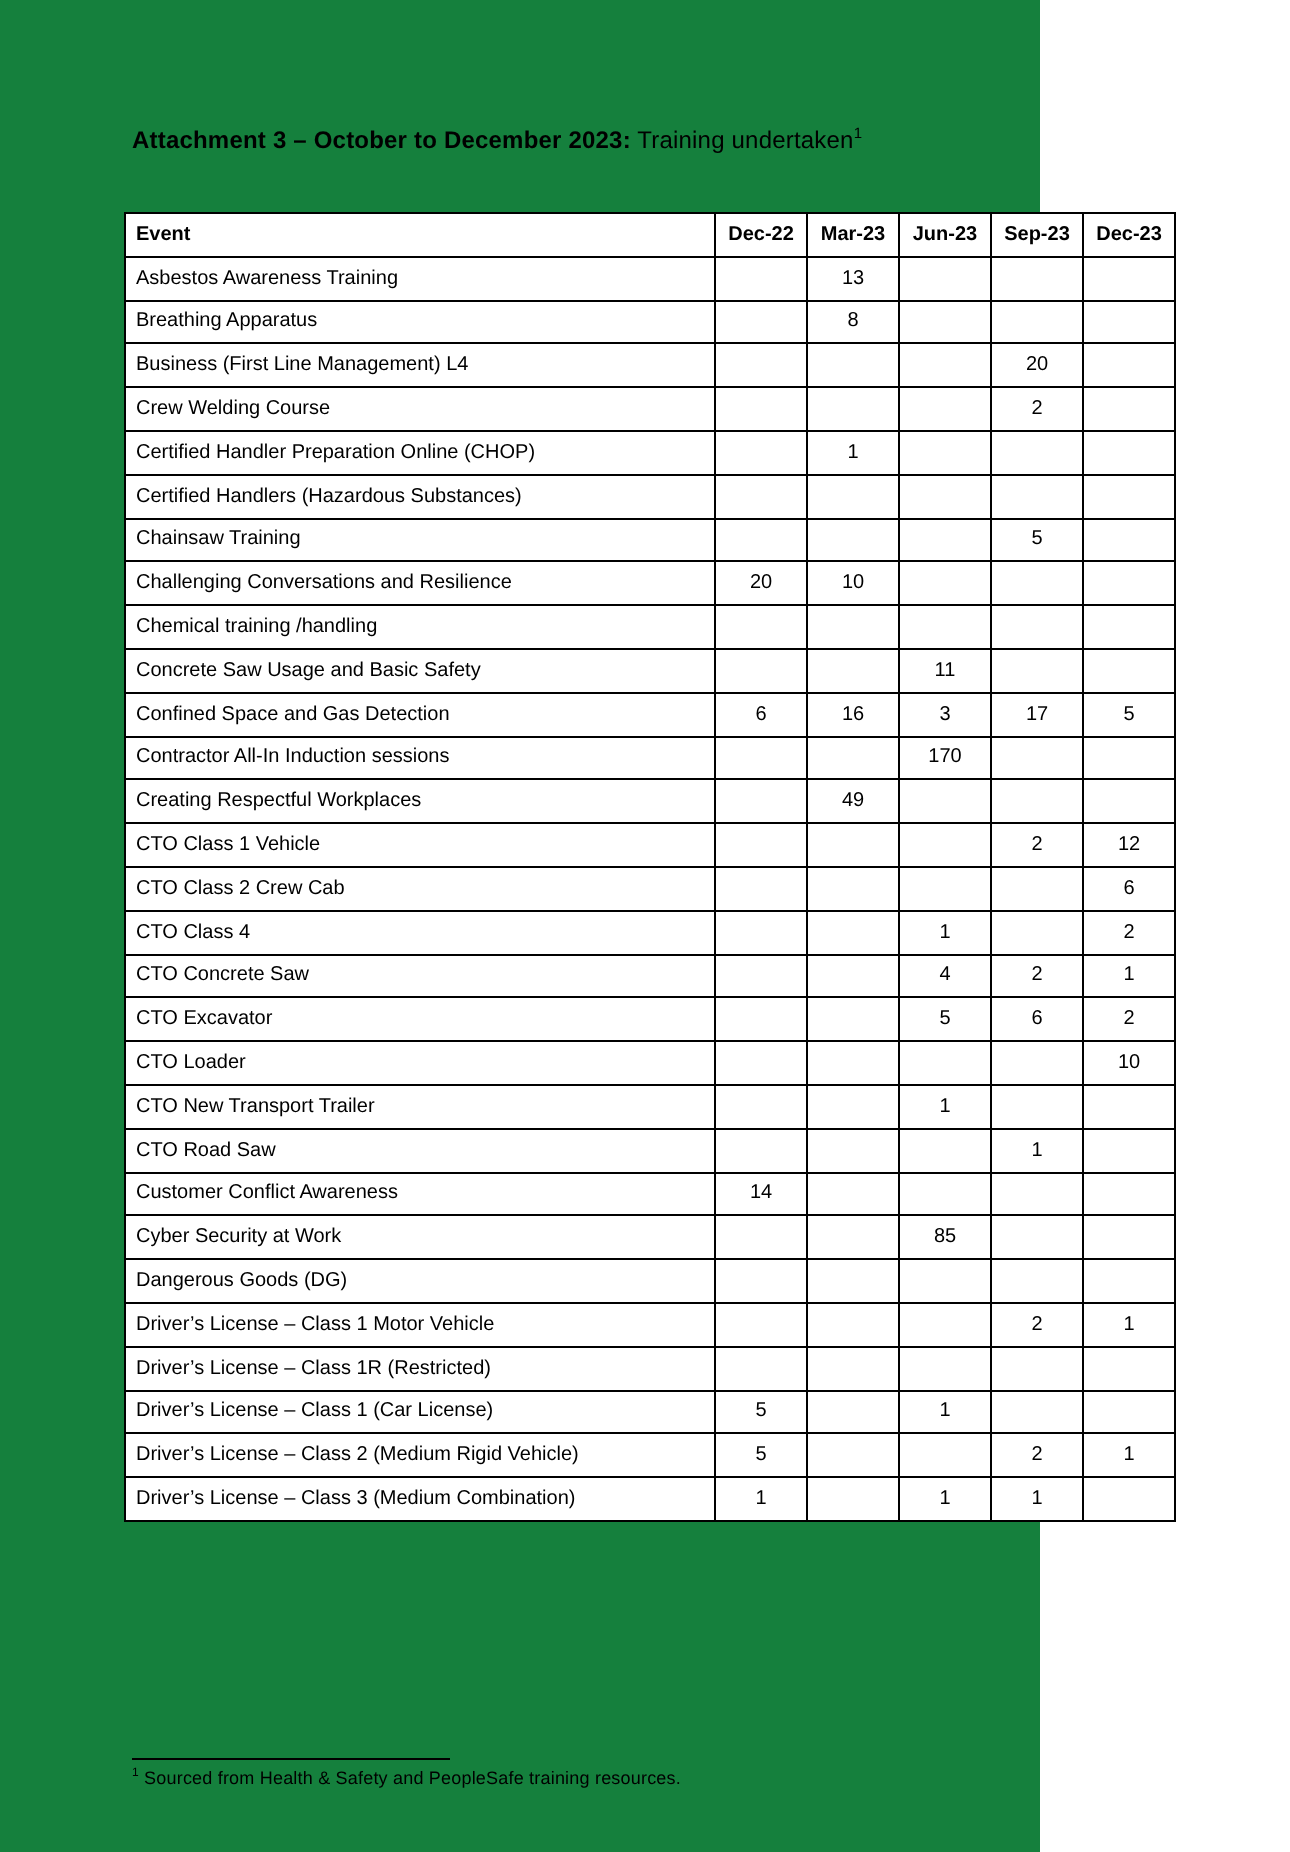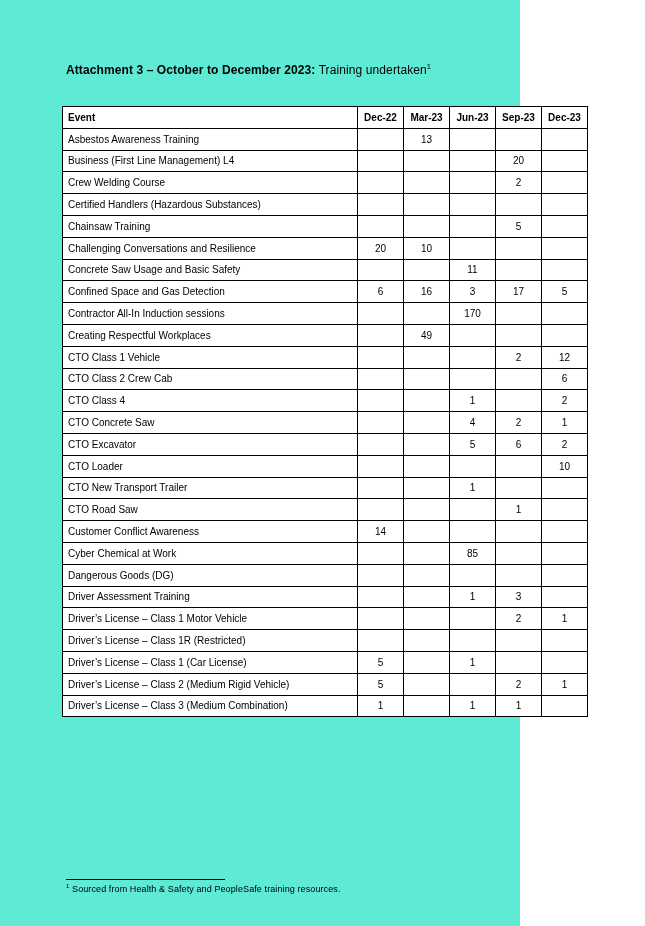--- a/index.html
+++ b/index.html
@@ -6,21 +6,21 @@
   html, body {
     width: 645px; height: 926px;
     background: #ffffff;
     overflow: hidden;
     font-family: "Liberation Sans", sans-serif;
     color: #000000;
   }
   .page {
     position: relative;
     width: 520px; height: 926px;
-    background: #5eead4;
+    background: #15803d;
     text-decoration: underline;
   }
   .doc-title {
     position: absolute;
     left: 66px; top: 63px;
     font-size: 12px;
     font-weight: 400;
     white-space: pre;
     letter-spacing: 0.1px;
   }
@@ -93,33 +93,49 @@
     <tbody>
         <tr>
           <td class="event-cell">Asbestos Awareness Training</td>
           <td class="num-cell"></td>
           <td class="num-cell">13</td>
           <td class="num-cell"></td>
           <td class="num-cell"></td>
           <td class="num-cell"></td>
         </tr>
         <tr>
+          <td class="event-cell">Breathing Apparatus</td>
+          <td class="num-cell"></td>
+          <td class="num-cell">8</td>
+          <td class="num-cell"></td>
+          <td class="num-cell"></td>
+          <td class="num-cell"></td>
+        </tr>
+        <tr>
           <td class="event-cell">Business (First Line Management) L4</td>
           <td class="num-cell"></td>
           <td class="num-cell"></td>
           <td class="num-cell"></td>
           <td class="num-cell">20</td>
           <td class="num-cell"></td>
         </tr>
         <tr>
           <td class="event-cell">Crew Welding Course</td>
           <td class="num-cell"></td>
           <td class="num-cell"></td>
           <td class="num-cell"></td>
           <td class="num-cell">2</td>
+          <td class="num-cell"></td>
+        </tr>
+        <tr>
+          <td class="event-cell">Certified Handler Preparation Online (CHOP)</td>
+          <td class="num-cell"></td>
+          <td class="num-cell">1</td>
+          <td class="num-cell"></td>
+          <td class="num-cell"></td>
           <td class="num-cell"></td>
         </tr>
         <tr>
           <td class="event-cell">Certified Handlers (Hazardous Substances)</td>
           <td class="num-cell"></td>
           <td class="num-cell"></td>
           <td class="num-cell"></td>
           <td class="num-cell"></td>
           <td class="num-cell"></td>
         </tr>
@@ -128,20 +144,28 @@
           <td class="num-cell"></td>
           <td class="num-cell"></td>
           <td class="num-cell"></td>
           <td class="num-cell">5</td>
           <td class="num-cell"></td>
         </tr>
         <tr>
           <td class="event-cell">Challenging Conversations and Resilience</td>
           <td class="num-cell">20</td>
           <td class="num-cell">10</td>
+          <td class="num-cell"></td>
+          <td class="num-cell"></td>
+          <td class="num-cell"></td>
+        </tr>
+        <tr>
+          <td class="event-cell">Chemical training /handling</td>
+          <td class="num-cell"></td>
+          <td class="num-cell"></td>
           <td class="num-cell"></td>
           <td class="num-cell"></td>
           <td class="num-cell"></td>
         </tr>
         <tr>
           <td class="event-cell">Concrete Saw Usage and Basic Safety</td>
           <td class="num-cell"></td>
           <td class="num-cell"></td>
           <td class="num-cell">11</td>
           <td class="num-cell"></td>
@@ -237,41 +261,33 @@
         </tr>
         <tr>
           <td class="event-cell">Customer Conflict Awareness</td>
           <td class="num-cell">14</td>
           <td class="num-cell"></td>
           <td class="num-cell"></td>
           <td class="num-cell"></td>
           <td class="num-cell"></td>
         </tr>
         <tr>
-          <td class="event-cell">Cyber Chemical at Work</td>
+          <td class="event-cell">Cyber Security at Work</td>
           <td class="num-cell"></td>
           <td class="num-cell"></td>
           <td class="num-cell">85</td>
           <td class="num-cell"></td>
           <td class="num-cell"></td>
         </tr>
         <tr>
           <td class="event-cell">Dangerous Goods (DG)</td>
           <td class="num-cell"></td>
           <td class="num-cell"></td>
           <td class="num-cell"></td>
           <td class="num-cell"></td>
-          <td class="num-cell"></td>
-        </tr>
-        <tr>
-          <td class="event-cell">Driver Assessment Training</td>
-          <td class="num-cell"></td>
-          <td class="num-cell"></td>
-          <td class="num-cell">1</td>
-          <td class="num-cell">3</td>
           <td class="num-cell"></td>
         </tr>
         <tr>
           <td class="event-cell">Driver’s License – Class 1 Motor Vehicle</td>
           <td class="num-cell"></td>
           <td class="num-cell"></td>
           <td class="num-cell"></td>
           <td class="num-cell">2</td>
           <td class="num-cell">1</td>
         </tr>

